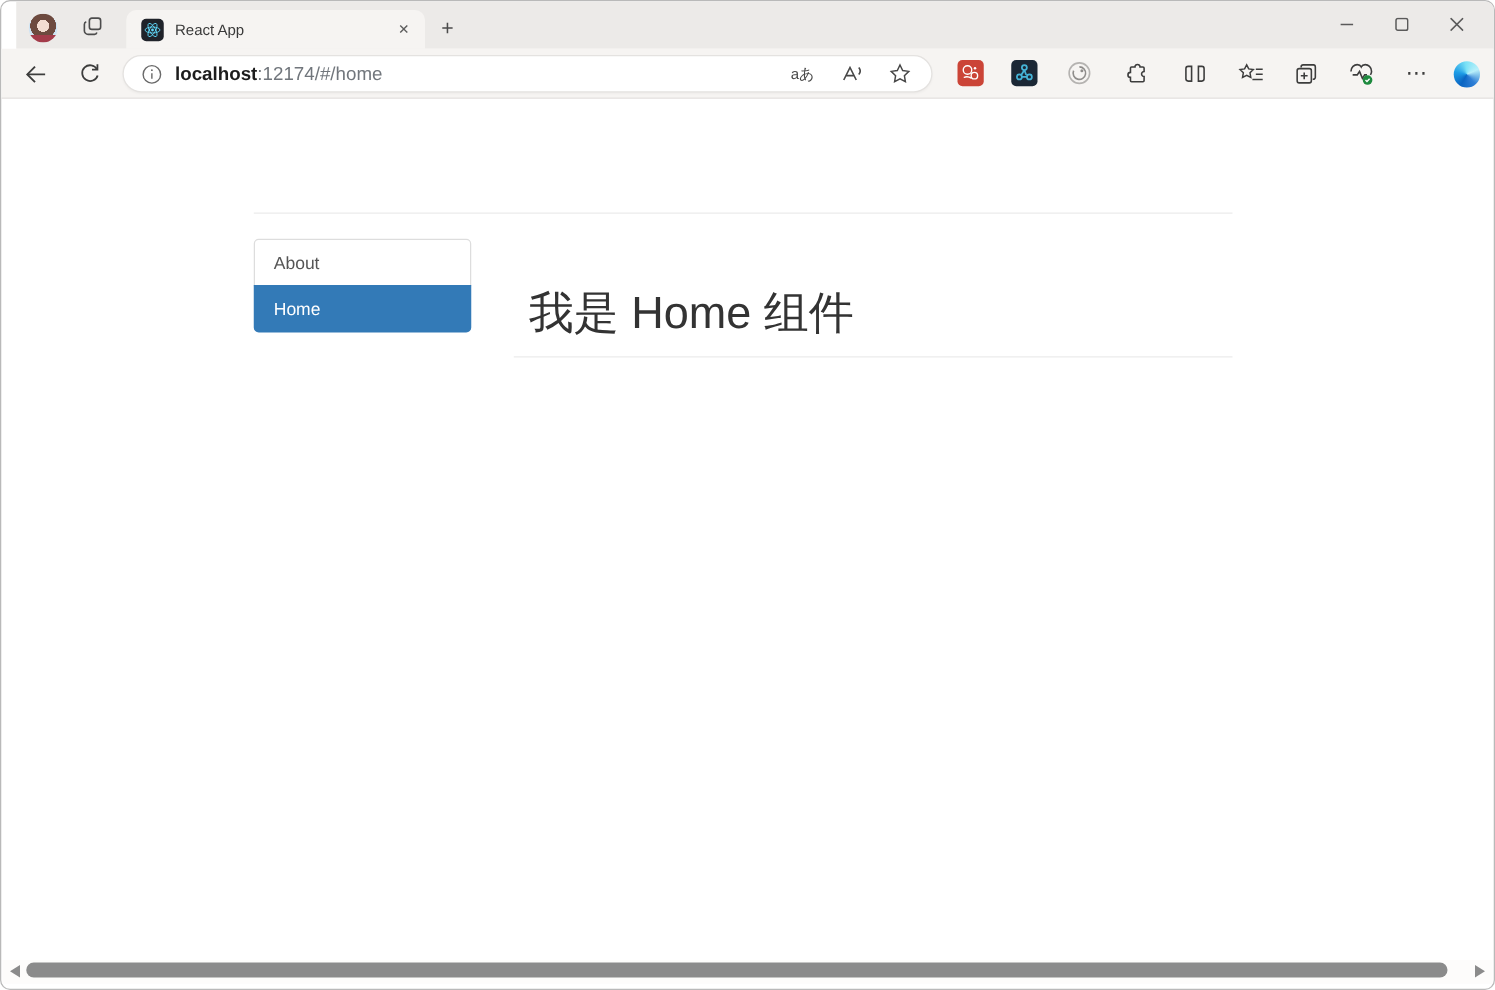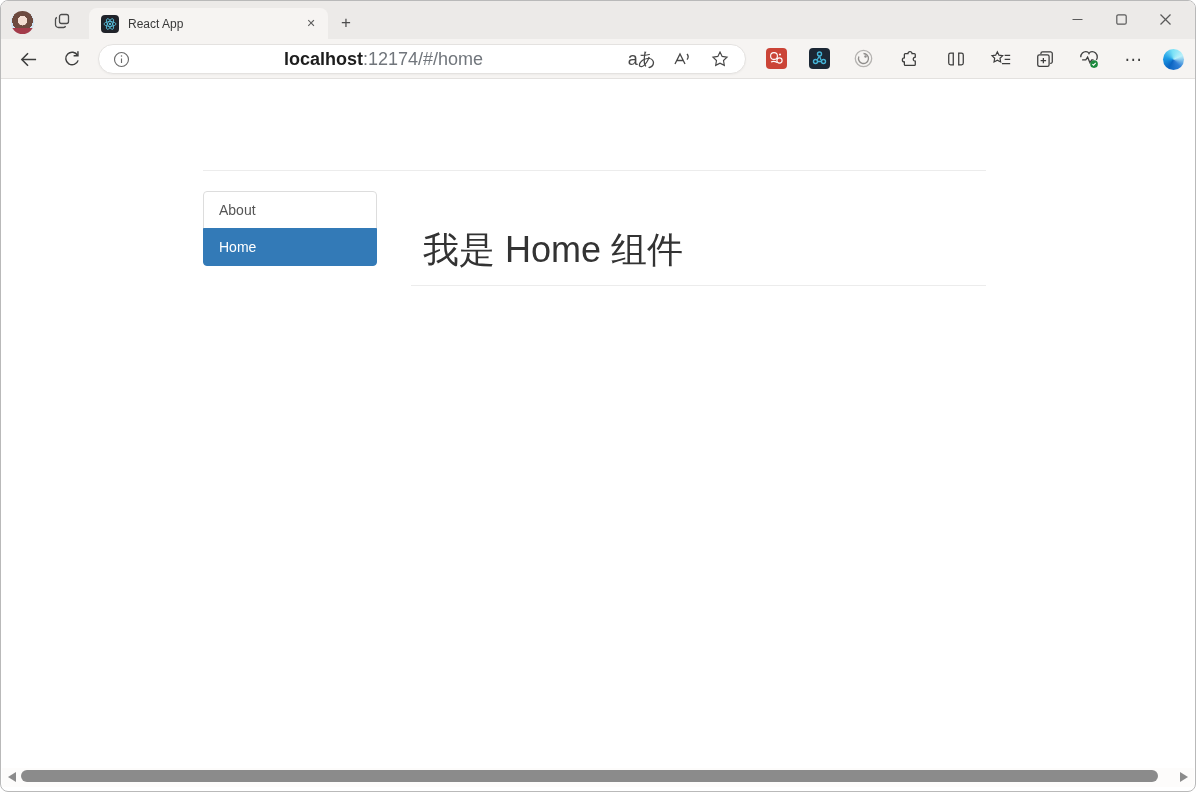--- a/index.html
+++ b/index.html
@@ -2,21 +2,21 @@
 <html><head>
 <meta charset="utf-8">
 <style>
   * { margin:0; padding:0; box-sizing:border-box; }
   html,body { background:#fff; font-family:"Liberation Sans","DejaVu Sans",sans-serif; }
   .window{
     position:relative; width:1196px; height:792px; margin:0 auto;
     background:#fff; border:1px solid #b9b9b9; border-radius:8px; overflow:hidden;
   }
   
-  .tabstrip{ position:absolute; top:0; left:0; right:0; height:38px; background:#eceae8; }
+  .tabstrip{ position:absolute; top:0; left:12px; right:0; height:38px; background:#eceae8; }
   .avatar{
     position:absolute; left:10px; top:10px; width:23px; height:23px; border-radius:50%;
     background:
       linear-gradient(to top, #a33b4a 0 26%, transparent 26%),
       radial-gradient(circle at 50% 42%, #f3ddd2 0 27%, #6d4a3f 28% 58%, #cfe4f4 59%);
     cursor:pointer;
   }
   .ws-icon{ position:absolute; left:52px; top:11px; width:18px; height:18px; color:#4c4c4c; cursor:pointer; }
   .tab{
     position:absolute; left:88px; top:7px; width:239px; height:31px;
@@ -34,26 +34,26 @@
   
   .toolbar{ position:absolute; top:38px; left:0; right:0; height:40px; background:#f6f4f2; border-bottom:1px solid #e3e1df; }
   .tool-btn{ position:absolute; top:8px; width:24px; height:24px; display:flex; align-items:center; justify-content:center;
              color:#3d3d3d; cursor:pointer; }
   .addr{
     position:absolute; left:97px; top:5px; width:648px; height:30px; background:#ffffff;
     border:1px solid #e4e2e0; border-radius:15px; display:flex; align-items:center; cursor:text;
     box-shadow:0 1px 2px rgba(0,0,0,.04);
   }
   .addr .info{ margin-left:14px; color:#6a6a6a; cursor:pointer; }
-  .url{ margin-left:10px; font-size:18px; flex:1; white-space:nowrap; overflow:hidden;text-align:center; }
+  .url{ margin-left:10px; font-size:15px; flex:1; white-space:nowrap; overflow:hidden; }
   .url .host{ color:#1d1d1d; font-weight:700; }
   .url .path{ color:#71767c; }
   .addr-tools{ display:flex; align-items:center; margin-right:10px; }
   .addr-tools .abtn{ width:30px; height:24px; display:flex; align-items:center; justify-content:center;
-                     color:#474747; font-size:18px; cursor:pointer; }
+                     color:#474747; font-size:12px; cursor:pointer; }
   .ext{ position:absolute; top:9px; width:21px; height:21px; border-radius:4px; cursor:pointer; }
   .divider{ position:absolute; top:48px; left:931px; width:1px; height:20px; background:#d4d2d0; }
   
   
   .page{ position:absolute; top:79px; left:1px; right:1px; bottom:24px; background:#fff; overflow:hidden; }
   .h1{ position:absolute; left:201px; top:36px; font-size:31px; color:#333; font-weight:400; letter-spacing:.2px; }
   .rule{ position:absolute; height:1px; background:#ececec; }
   .rule1{ left:201px; top:90px; width:783px; }
   .rule2{ left:409px; top:205px; width:575px; }
   .navlist{ position:absolute; left:201px; top:111px; width:174px; }

